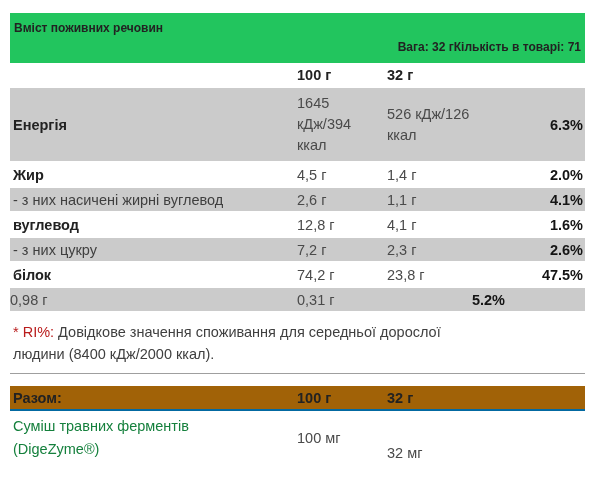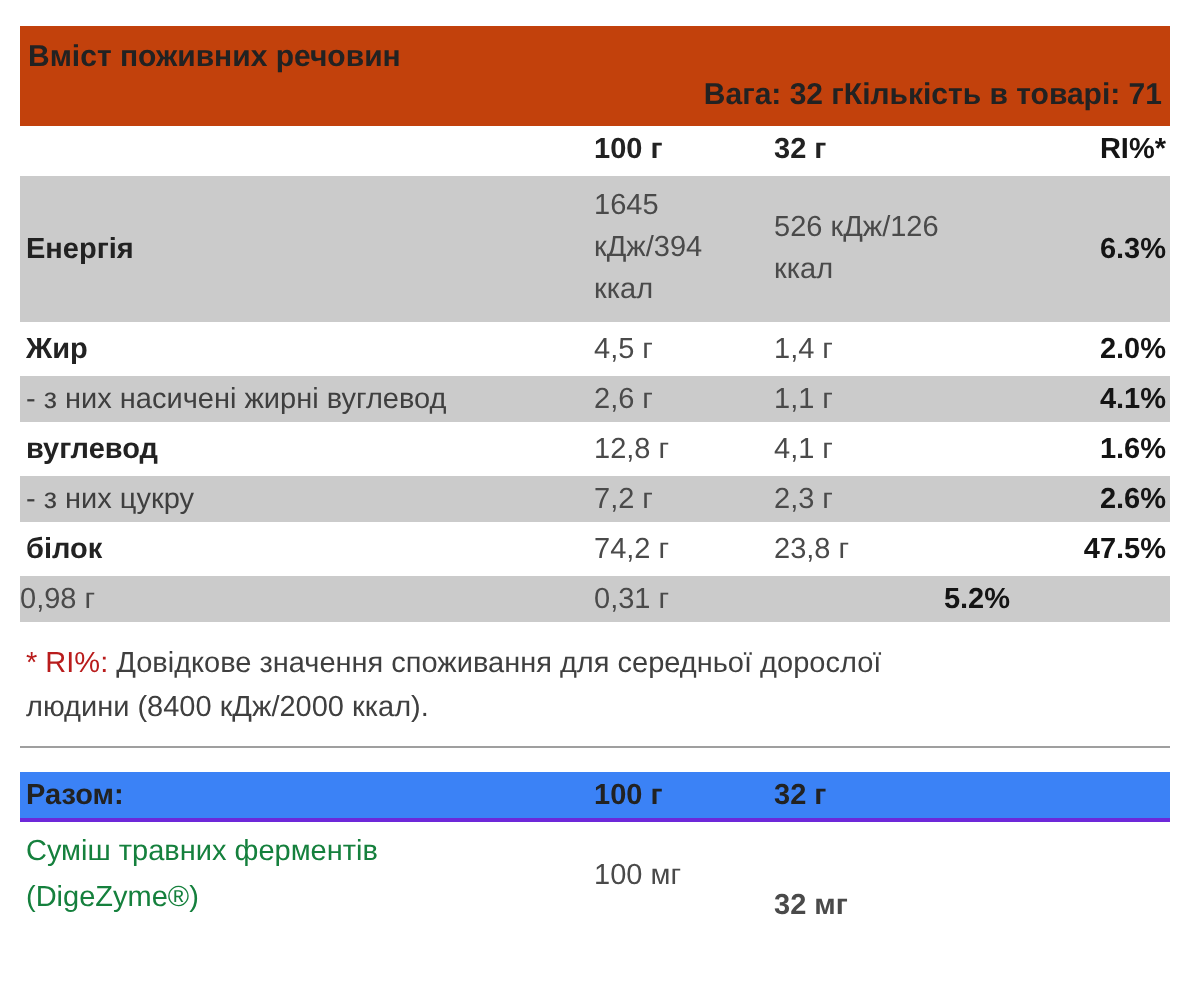--- a/index.html
+++ b/index.html
@@ -8,25 +8,25 @@
     background: #ffffff;
     font-family: "Liberation Sans", sans-serif;
     font-size: 14.5px;
     color: #3f3f3f;
     overflow: hidden;
   }
   .wrap { margin: 13px 15px 0 10px; }
 
   
   .block-header {
-    background: #c2410c;
+    background: #22c55e;
     padding: 6px 4px;
     font-weight: 700;
     color: #222222;
-    font-size: 15px;
+    font-size: 12px;
     line-height: 19px;
   }
   .block-header .subrow {
     display: flex;
     justify-content: flex-end;
   }
 
   
   .grid {
     display: grid;
@@ -66,55 +66,54 @@
   .fn-text { white-space: pre-line; }
 
   .divider {
     border: 0;
     border-top: 1px solid #9f9f9f;
     margin: 8px 0 12px 0;
   }
 
   
   .totals {
-    background: #3b82f6;
+    background: #a16207;
     min-height: 25px;
-    border-bottom: 2px solid #6d28d9;
+    border-bottom: 2px solid #0369a1;
   }
   .totals .label { font-weight: 700; color: #222222; }
   .totals .num { font-weight: 700; color: #222222; }
 
   
   .enzymes { padding: 4px 0; }
   .enzymes .label {
     white-space: pre-line;
     line-height: 23px;
     color: #15803d;
   }
   .enzymes .num { color: #4a4a4a; }
-  .enzymes .num.low { transform: translateY(15px); font-weight: bold; }
+  .enzymes .num.low { transform: translateY(15px); }
 </style>
 </head>
 <body>
 
 <div class="wrap">
 
   <div class="block-header">
     <div>Вміст поживних речовин</div>
     <div class="subrow">
       <span>Вага: 32 г</span>
       <span>Кількість в товарі: 71</span>
     </div>
   </div>
 
   <div class="grid colheads">
     <div></div>
     <div class="num" style="color:#222;">100 г</div>
     <div class="num" style="color:#222;">32 г</div>
-    <div class="ri">RI%*</div>
   </div>
 
   <div class="grid row shade row-energy">
     <div class="label b">Енергія</div>
     <div class="num inset">1645
 кДж/394
 ккал</div>
     <div class="num">526 кДж/126
 ккал</div>
     <div class="ri">6.3%</div>

